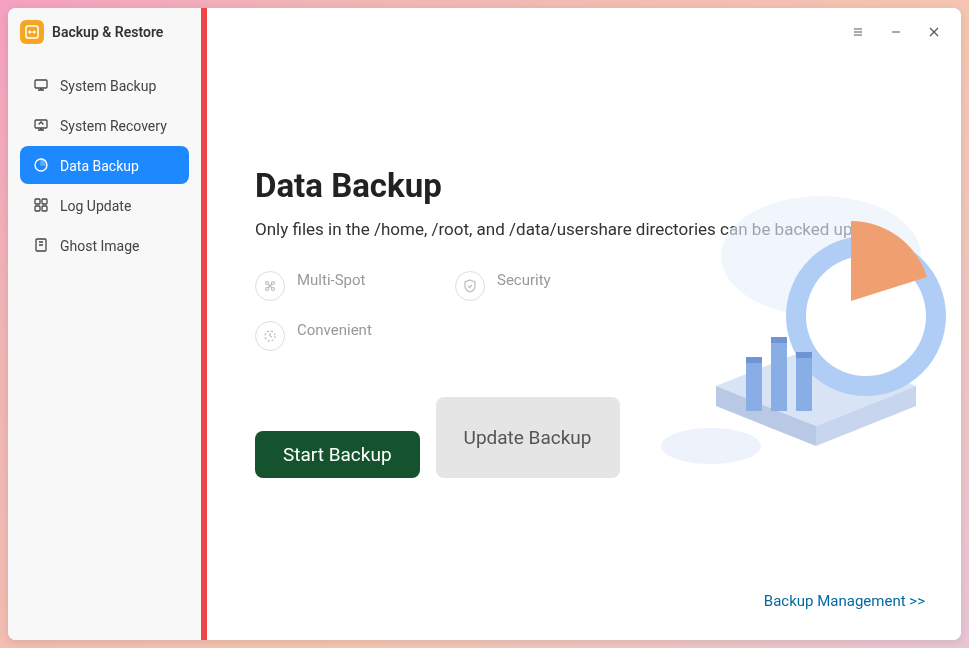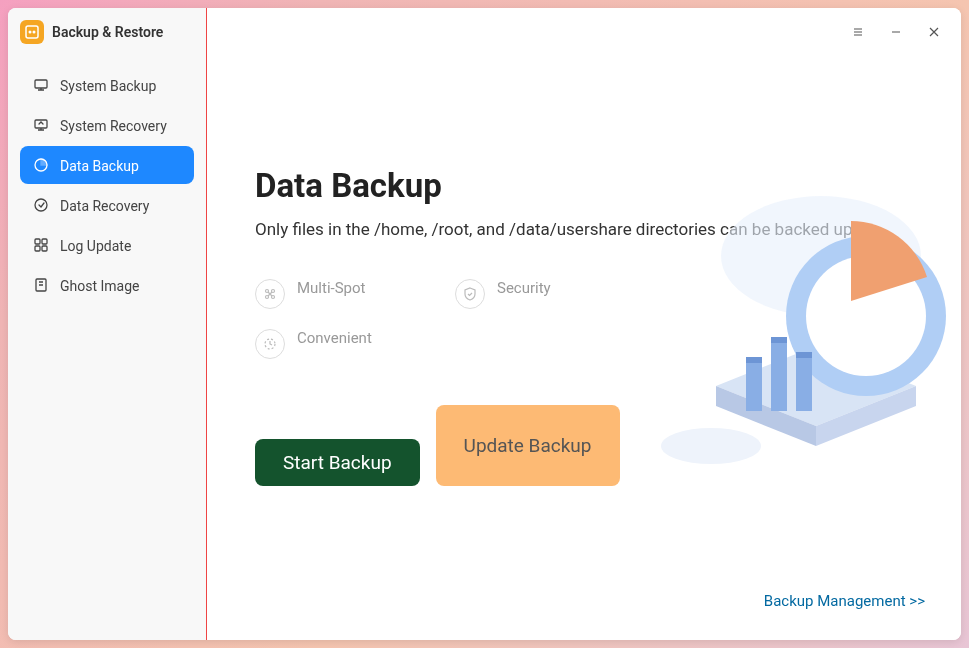--- a/index.html
+++ b/index.html
@@ -16,21 +16,21 @@
       height: 100%;
       background: #fff;
       border-radius: 8px;
       display: flex;
       overflow: hidden;
       box-shadow: 0 2px 8px rgba(0,0,0,0.1);
     }
     .sidebar {
       width: 199px;
       background: #f8f8f8;
-      border-right: 1px solid #ef4444;
+      border-right: 6px solid #ef4444;
       flex-shrink: 0;
     }
     .sidebar-header {
       height: 48px;
       display: flex;
       align-items: center;
       padding: 0 12px;
       gap: 8px;
     }
     .app-icon {
@@ -108,21 +108,21 @@
     .page-title {
       font-size: 33px;
       font-weight: 700;
       color: #222;
       margin-top: 90px;
       margin-bottom: 14px;
     }
     .page-desc {
       font-size: 17px;
       color: #333;
-      margin-bottom: 40px;
+      margin-bottom: 32px;
     }
     .features {
       display: grid;
       grid-template-columns: 190px 190px;
       gap: 20px 10px;
       margin-bottom: 46px;
     }
     .feature {
       display: flex;
       align-items: flex-start;
@@ -151,21 +151,21 @@
       font-size: 19px;
       cursor: pointer;
       font-family: inherit;
     }
     .btn-primary {
       background: #14532d;
       color: #fff;
       margin-top: 34px;
     }
     .btn-secondary {
-      background: #fdba74;
+      background: #e5e5e5;
       color: #555;
     }
     .footer-link {
       position: absolute;
       bottom: 30px;
       right: 36px;
       color: #0369a1;
       font-size: 15px;
       cursor: pointer;
     }
@@ -214,29 +214,20 @@
         <span>System Recovery</span>
       </div>
       <div class="nav-item active">
         <span class="nav-icon">
           <svg width="16" height="16" viewBox="0 0 16 16" fill="none" stroke="currentColor" stroke-width="1.3">
             <circle cx="8" cy="8" r="6"></circle>
             <path d="M8 2a6 6 0 0 1 6 6h-6z" fill="currentColor" opacity="0.3"></path>
           </svg>
         </span>
         <span>Data Backup</span>
-      </div>
-      <div class="nav-item">
-        <span class="nav-icon">
-          <svg width="16" height="16" viewBox="0 0 16 16" fill="none" stroke="currentColor" stroke-width="1.3">
-            <circle cx="8" cy="8" r="6"></circle>
-            <path d="M6 8l2 2 3-4" stroke-linecap="round"></path>
-          </svg>
-        </span>
-        <span>Data Recovery</span>
       </div>
       <div class="nav-item">
         <span class="nav-icon">
           <svg width="16" height="16" viewBox="0 0 16 16" fill="none" stroke="currentColor" stroke-width="1.3">
             <rect x="2" y="2" width="5" height="5" rx="1"></rect>
             <rect x="9" y="2" width="5" height="5" rx="1"></rect>
             <rect x="2" y="9" width="5" height="5" rx="1"></rect>
             <rect x="9" y="9" width="5" height="5" rx="1"></rect>
           </svg>
         </span>

